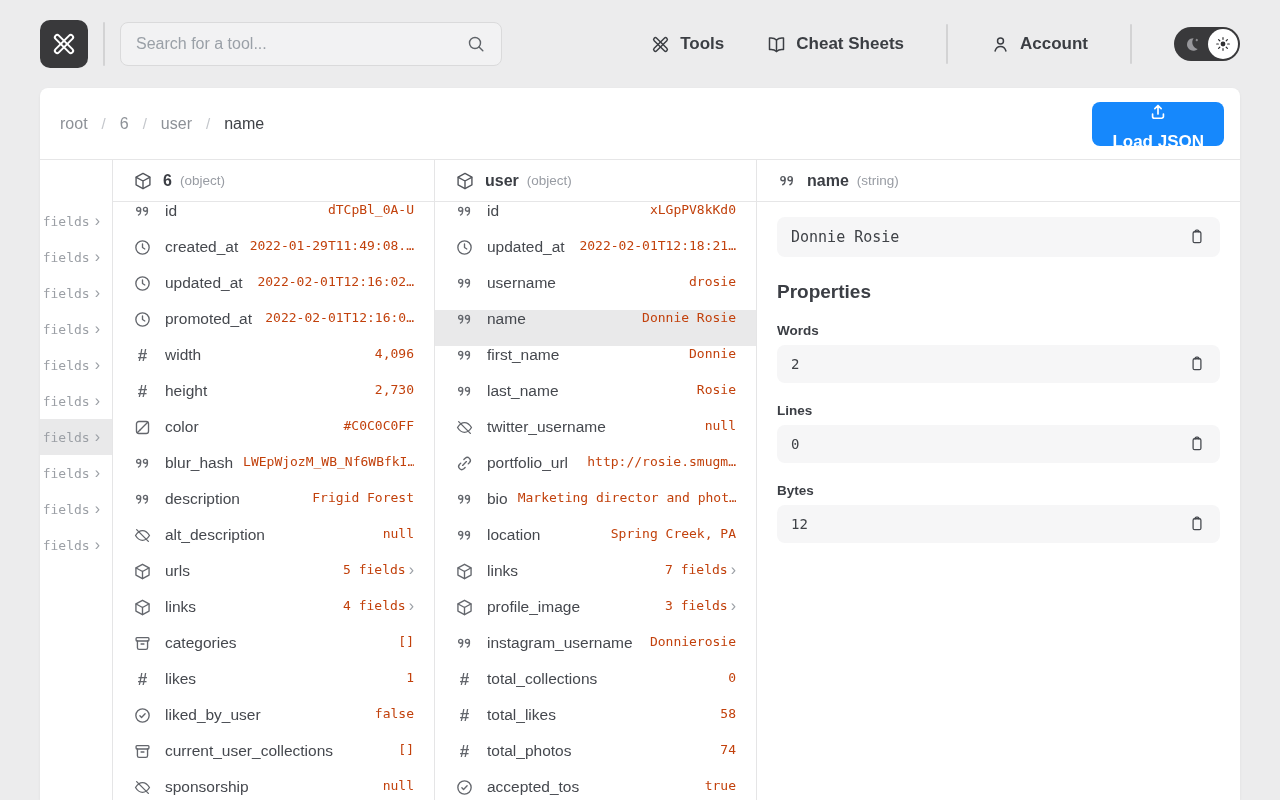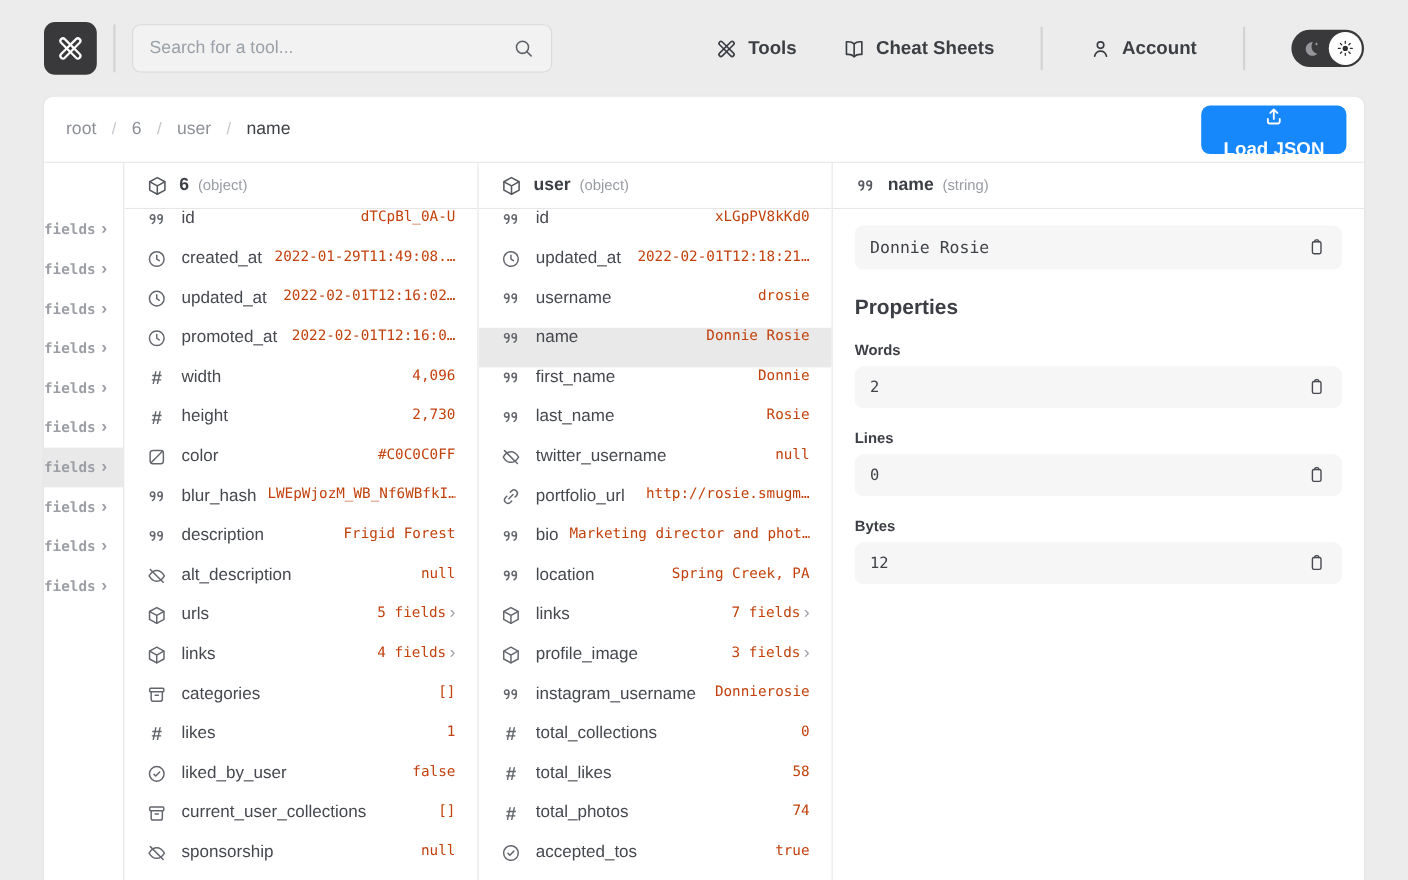--- a/index.html
+++ b/index.html
@@ -20,39 +20,39 @@
   .navbtn .icn { width:21px; height:21px; color:#3b3e43; }
   .vdiv { width:2px; height:40px; background:#d3d3d4; border-radius:1px; }
   .toggle { width:66px; height:34px; border-radius:17px; background:#39393b; position:relative; display:flex; align-items:center; cursor:pointer; flex:none; }
   .toggle .moon { position:absolute; left:8px; width:19px; height:19px; color:#97979b; }
   .toggle .knob { position:absolute; right:2px; width:30px; height:30px; border-radius:50%; background:#ffffff; display:flex; align-items:center; justify-content:center; color:#2f2f31; }
   .toggle .knob .icn { width:18px; height:18px; }
 
   
   .card { margin:0 40px; width:1200px; height:712px; background:#ffffff; border-radius:8px 8px 0 0; box-shadow:0 1px 3px rgba(0,0,0,.06); overflow:hidden; display:flex; flex-direction:column; }
 
-  .crumbrow { height:60px; flex:none; display:flex; align-items:center; padding:0 16px 0 20px; border-bottom:1px solid #e6e6e7; }
+  .crumbrow { height:72px; flex:none; display:flex; align-items:center; padding:0 16px 0 20px; border-bottom:1px solid #e6e6e7; }
   .crumb { font-size:16px; color:#8d9197; cursor:pointer; white-space:nowrap; }
   .crumb.current { color:#3f4247; }
   .csep { margin:0 14px; color:#c3c6cb; font-size:15px; }
   .loadbtn { margin-left:auto; height:44px; padding:0 20px; background:#1688fc; color:#ffffff; border:none; border-radius:8px; font-size:17px; font-weight:700; font-family:"Liberation Sans", sans-serif; display:flex; align-items:center; gap:10px; cursor:pointer;flex-direction:column; }
   .loadbtn .icn { width:20px; height:20px; }
 
   
   .cols { display:flex; flex:1; overflow:hidden; }
   .col-parent { width:73px; flex:none; border-right:1px solid #e5e5e6; }
   .col-obj { width:322px; flex:none; border-right:1px solid #e5e5e6; overflow:hidden; }
   .col-detail { flex:1; overflow:hidden; }
   .headspacer { height:43px; }
   .colhead { height:42px; display:flex; align-items:center; padding:0 20px; border-bottom:1px solid #e6e6e7; }
   .colhead .icn { width:20px; height:20px; color:#55585e; margin-right:10px; flex:none; }
   .ctitle { font-weight:700; font-size:16px; color:#3b3e44; }
   .ctype { margin-left:8px; font-size:13.5px; color:#989ca3; }
 
-  .prow { height:36px; display:flex; align-items:center; padding-right:12px; font-family:"DejaVu Sans Mono", monospace; font-size:13px; color:#9b9fa5; cursor:pointer;font-weight:bold; }
+  .prow { height:36px; display:flex; align-items:center; justify-content:flex-end; padding-right:12px; font-family:"DejaVu Sans Mono", monospace; font-size:13px; color:#9b9fa5; cursor:pointer; }
   .prow .chev { margin-left:5px; }
   .prow.sel { background:#e9e9ea; }
 
   .row { height:36px; display:flex; align-items:flex-start; padding:0 20px; cursor:pointer; }
   .row.sel { background:#e9e9ea; }
   .icn { display:flex; align-items:center; justify-content:center; }
   .icn svg { width:100%; height:100%; display:block; }
   .row .ric { width:19px; height:19px; color:#63666c; flex:none; margin-right:13px; font-size:17px; font-weight:600; }
   .rlabel { font-size:15.5px; color:#45484e; white-space:nowrap; }
   .rvalue { margin-left:auto; font-family:"DejaVu Sans Mono", monospace; font-size:13px; color:#c2410c; white-space:nowrap; padding-left:10px; overflow:hidden; }

